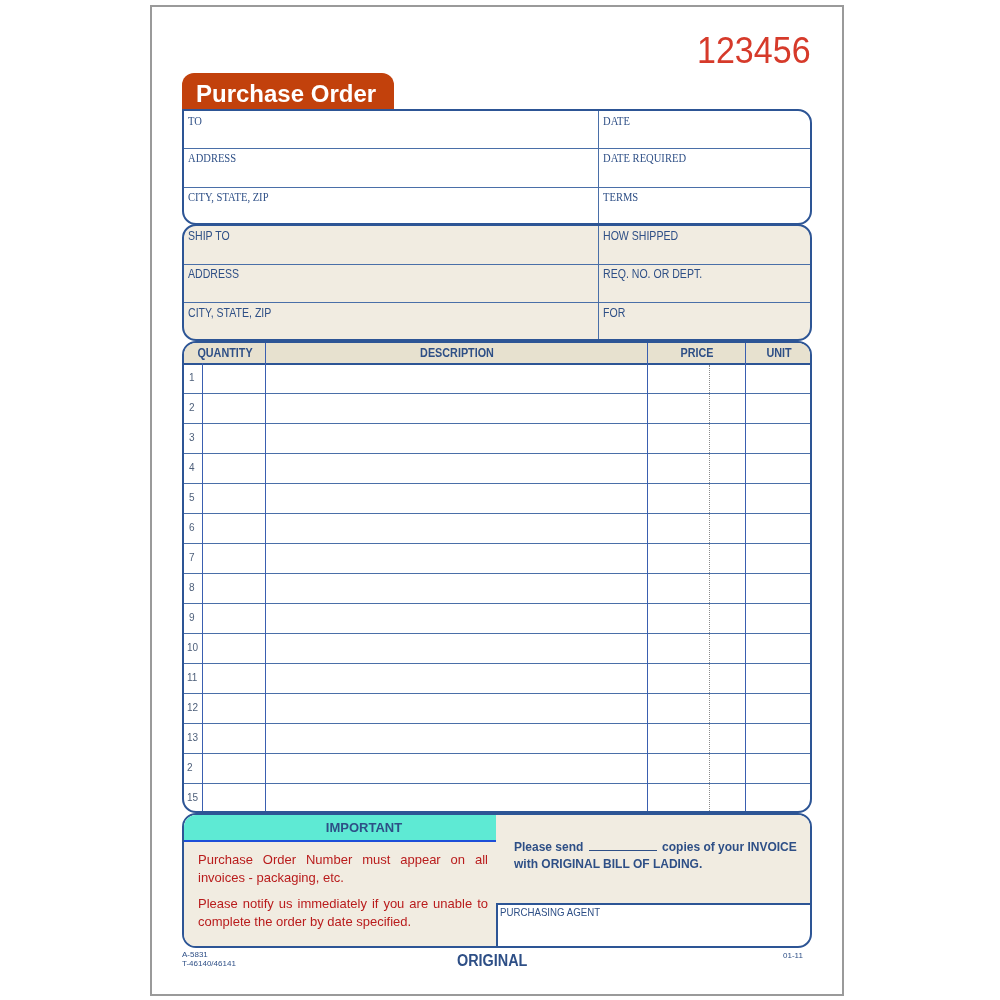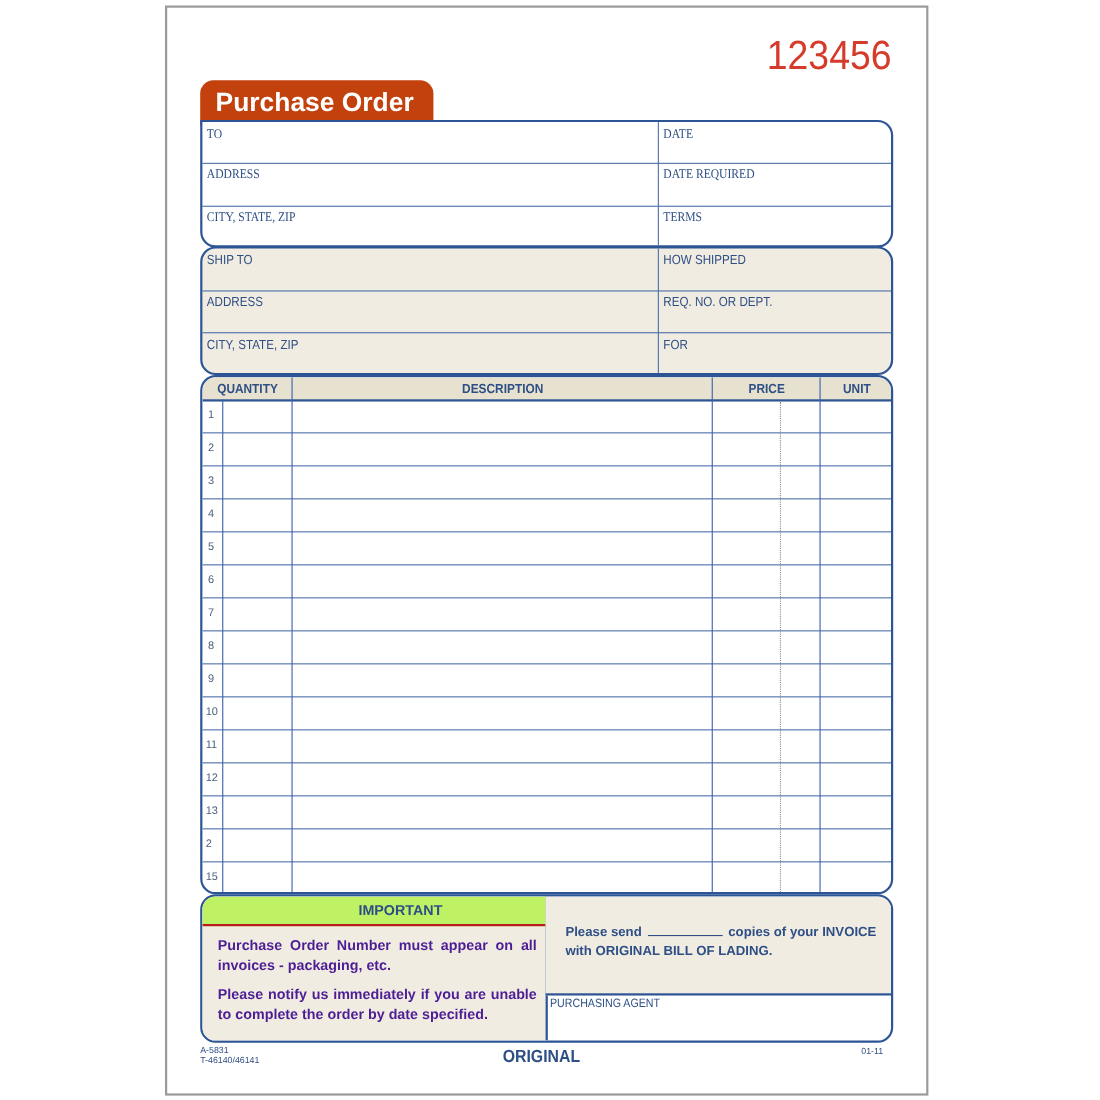--- a/index.html
+++ b/index.html
@@ -33,24 +33,24 @@
   .row { position:absolute; left:0; right:0; height:30px; border-bottom:1.5px solid #4a6fa8; }
   .row:last-child { border-bottom:none; }
   .rownum { position:absolute; left:5px; top:9px; font-size:10px; color:#4d5f7a; }
   .col { position:absolute; top:0; bottom:0; width:0; border-left:1.5px solid #3a5fb0; }
   .col.dotted { border-left:1.5px dotted #8a8a8a; top:22px; }
 
   .bottom { left:182px; top:813px; width:630px; height:135px; background:#fff; border-radius:14px;
             overflow:hidden; }
   .imp-box { position:absolute; left:0; top:0; width:312px; bottom:0; background:#f1ece1;
              border-right:2px solid #2d5595; }
-  .imp-head { position:absolute; left:0; right:0; top:0; height:25px; background:#bef264;
-              border-bottom:2px solid #b91c1c; text-align:center; font-size:13px; font-weight:bold;
+  .imp-head { position:absolute; left:0; right:0; top:0; height:25px; background:#5eead4;
+              border-bottom:2px solid #1d4ed8; text-align:center; font-size:13px; font-weight:bold;
               line-height:25px; color:#2e4f86;padding-left:48px; }
-  .imp-text { position:absolute; left:14px; width:290px; font-size:13px; font-weight:bold; color:#4c1d95;
+  .imp-text { position:absolute; left:14px; width:290px; font-size:13px; font-weight:normal; color:#b91c1c;
               line-height:18px; text-align:justify; }
   .send-box { position:absolute; left:312px; right:0; top:0; height:88px; background:#f1ece1;
               border-bottom:2px solid #2d5595; }
   .send-text { position:absolute; left:18px; top:24px; font-size:12px; font-weight:bold; color:#2e4f86;
                line-height:17px; white-space:nowrap; }
   .blank { display:inline-block; width:68px; border-bottom:1px solid #2e4f86; height:10px; margin:0 2px; }
   .agent-lbl { position:absolute; left:316px; top:91px; font-size:11px; color:#2e4f86; transform:scaleX(0.88);
                transform-origin:left; }
 
   .foot-small { position:absolute; font-size:8px; color:#2e4f86; line-height:8px; }

